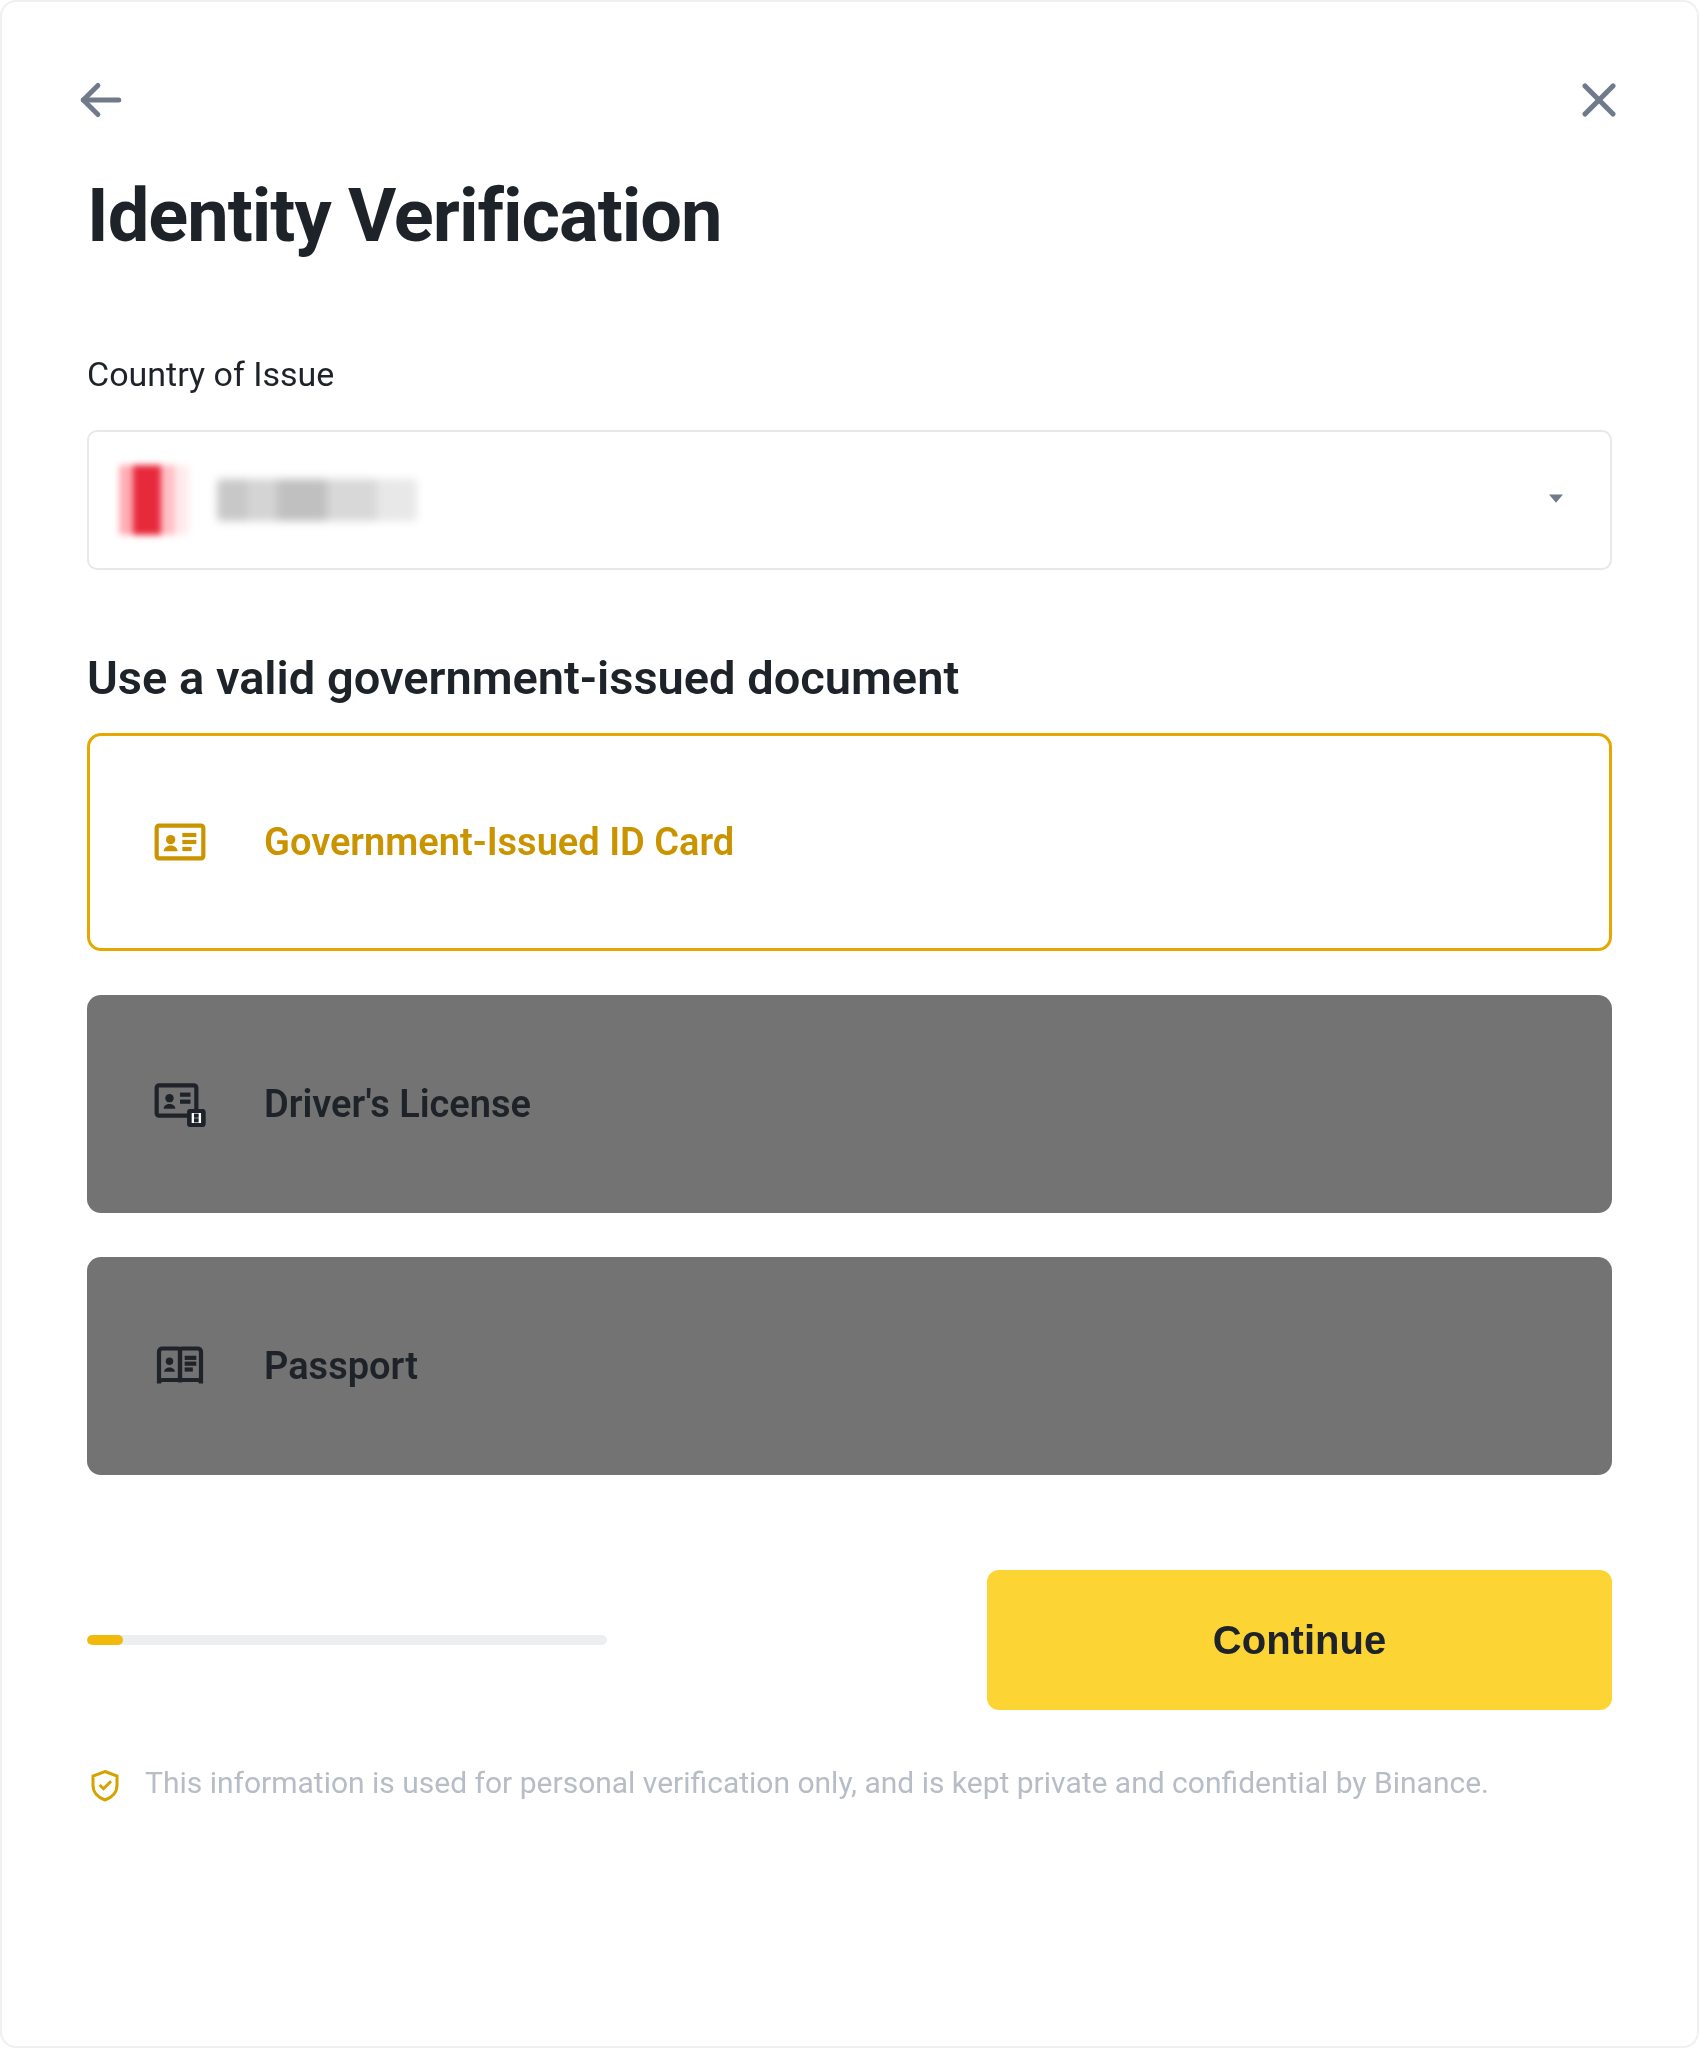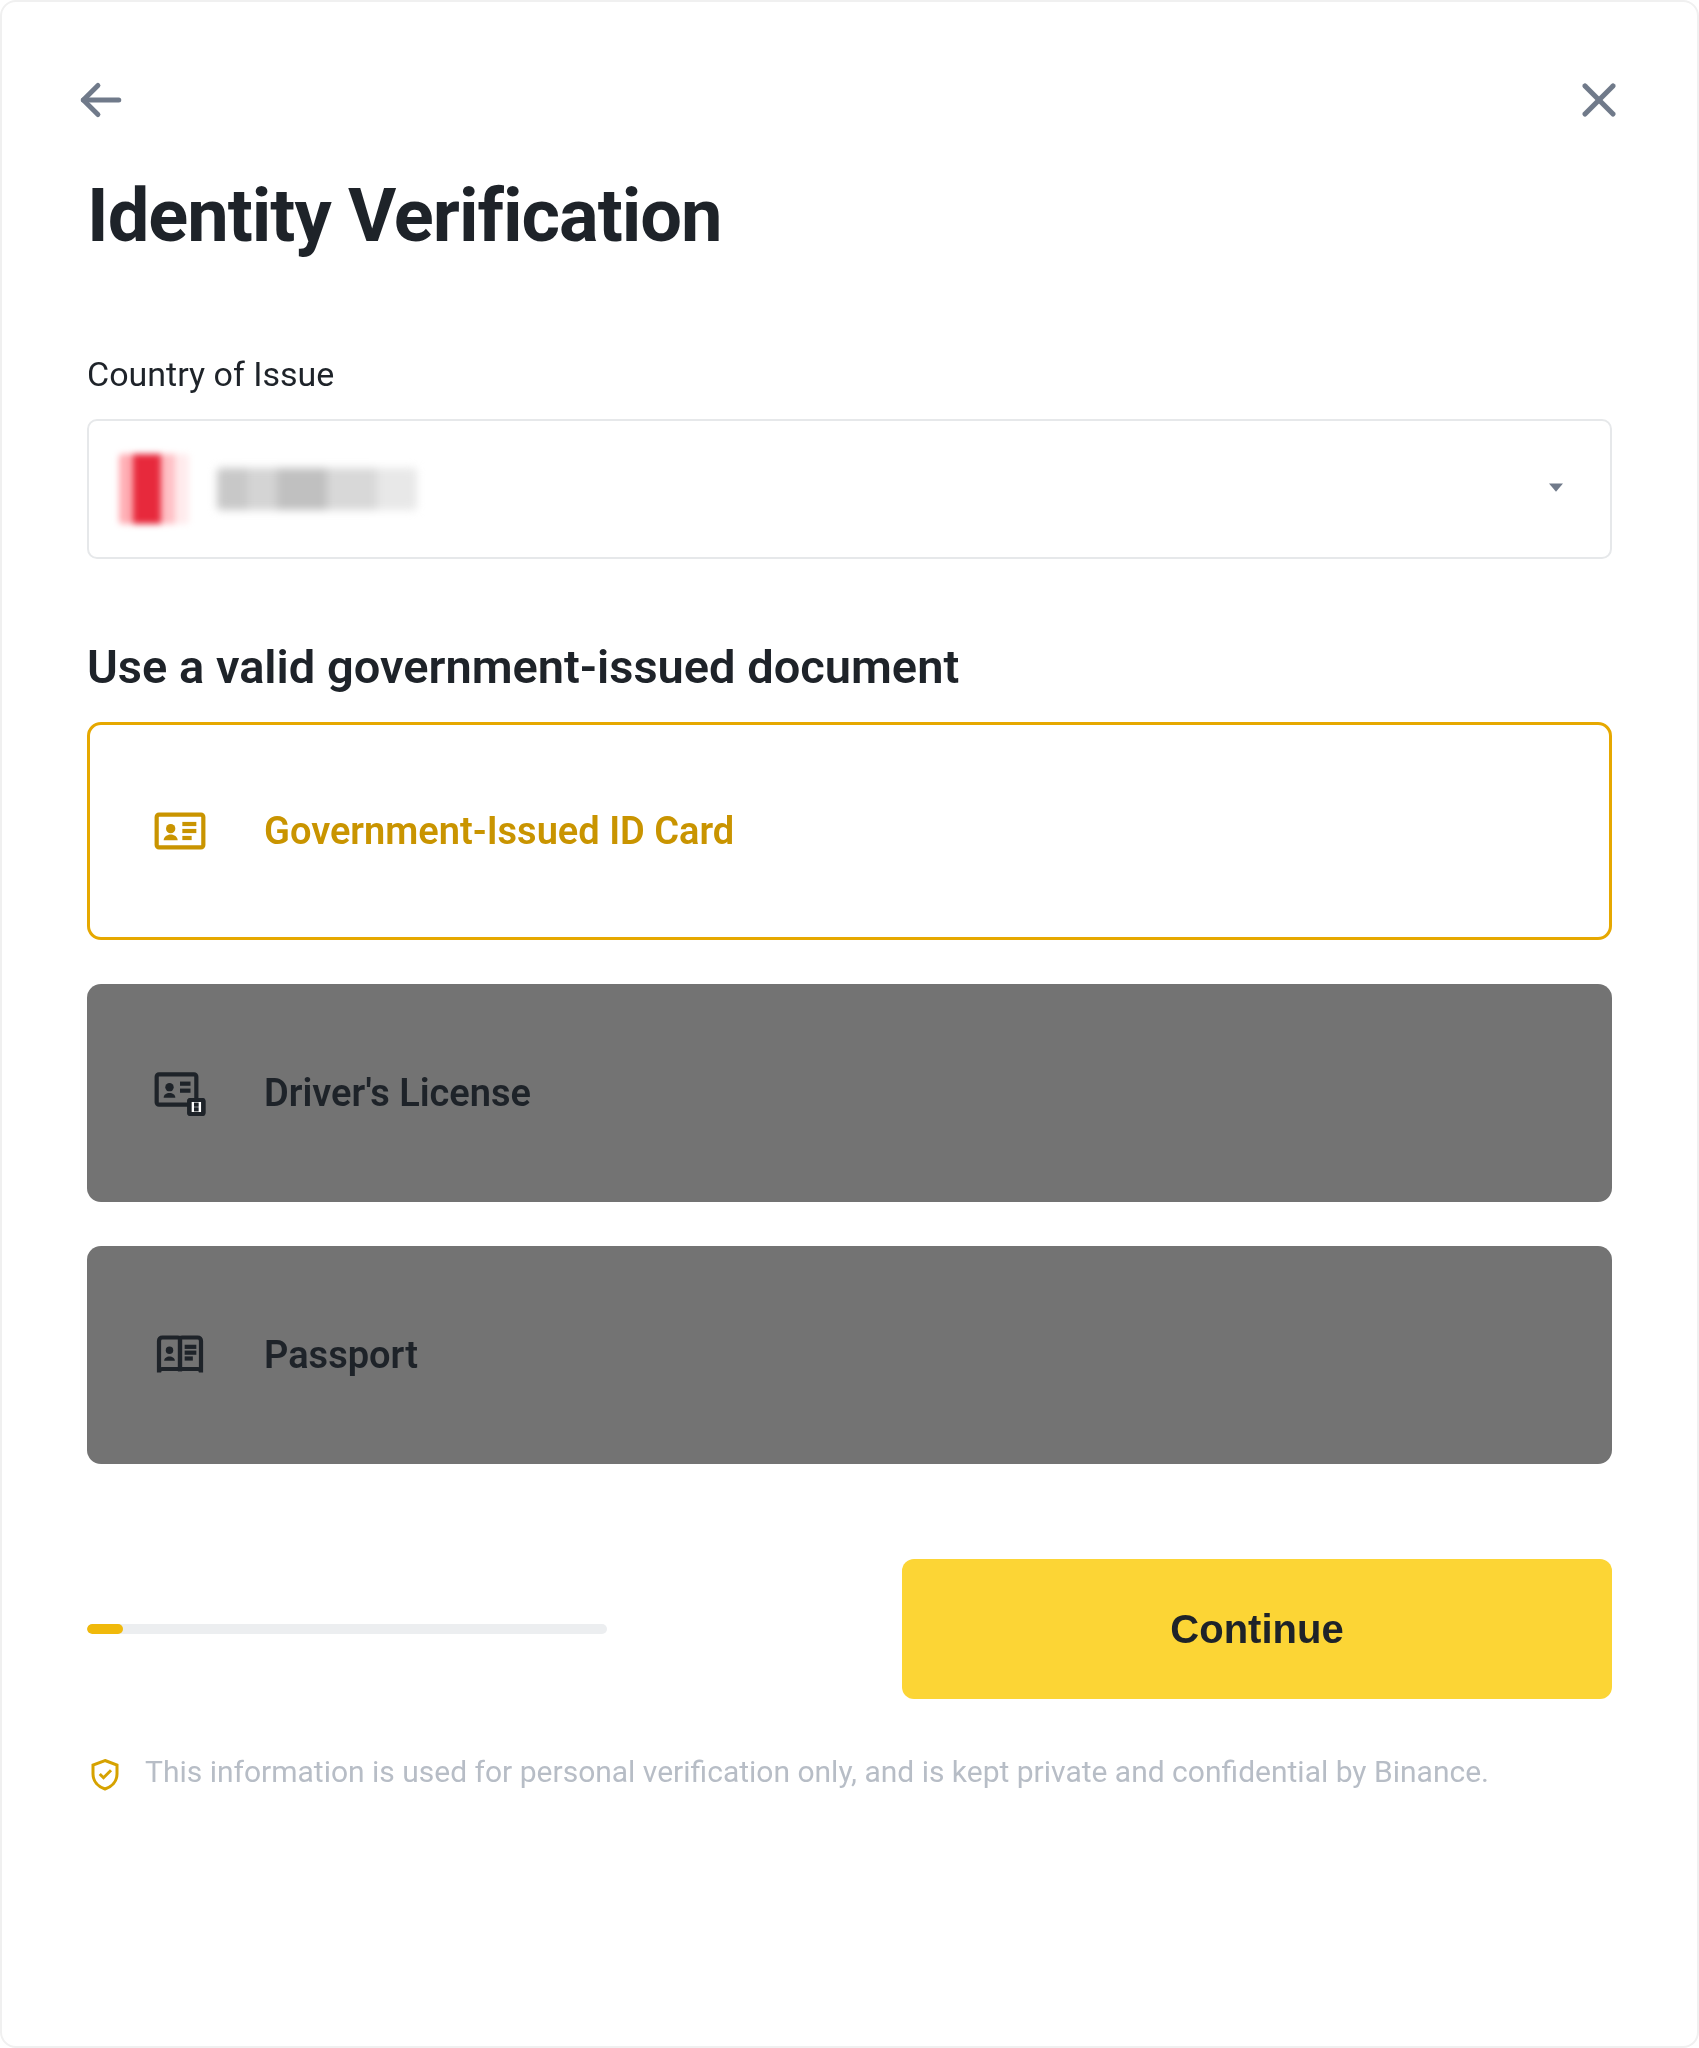--- a/index.html
+++ b/index.html
@@ -46,21 +46,21 @@
     font-size: 74px;
     font-weight: 700;
     color: #1e2329;
     letter-spacing: -1px;
     margin-bottom: 95px;
   }
   .field-label {
     font-size: 34px;
     font-weight: 400;
     color: #1e2329;
-    margin-bottom: 25px;
+    margin-bottom: 36px;
   }
   .dropdown {
     width: 100%;
     height: 140px;
     border: 2px solid #e6e8ea;
     border-radius: 10px;
     background: #ffffff;
     display: flex;
     align-items: center;
     padding: 0 40px 0 30px;
@@ -151,21 +151,21 @@
     position: relative;
   }
   .progress .bar {
     position: absolute;
     left: 0; top: 0; bottom: 0;
     width: 7%;
     background: #f0b90b;
     border-radius: 5px;
   }
   .continue-btn {
-    width: 710px;
+    width: 625px;
     height: 140px;
     background: #fcd535;
     border: none;
     border-radius: 12px;
     font-size: 40px;
     font-weight: 600;
     color: #1e2329;
     cursor: pointer;
     margin-left: 12px;
   }

